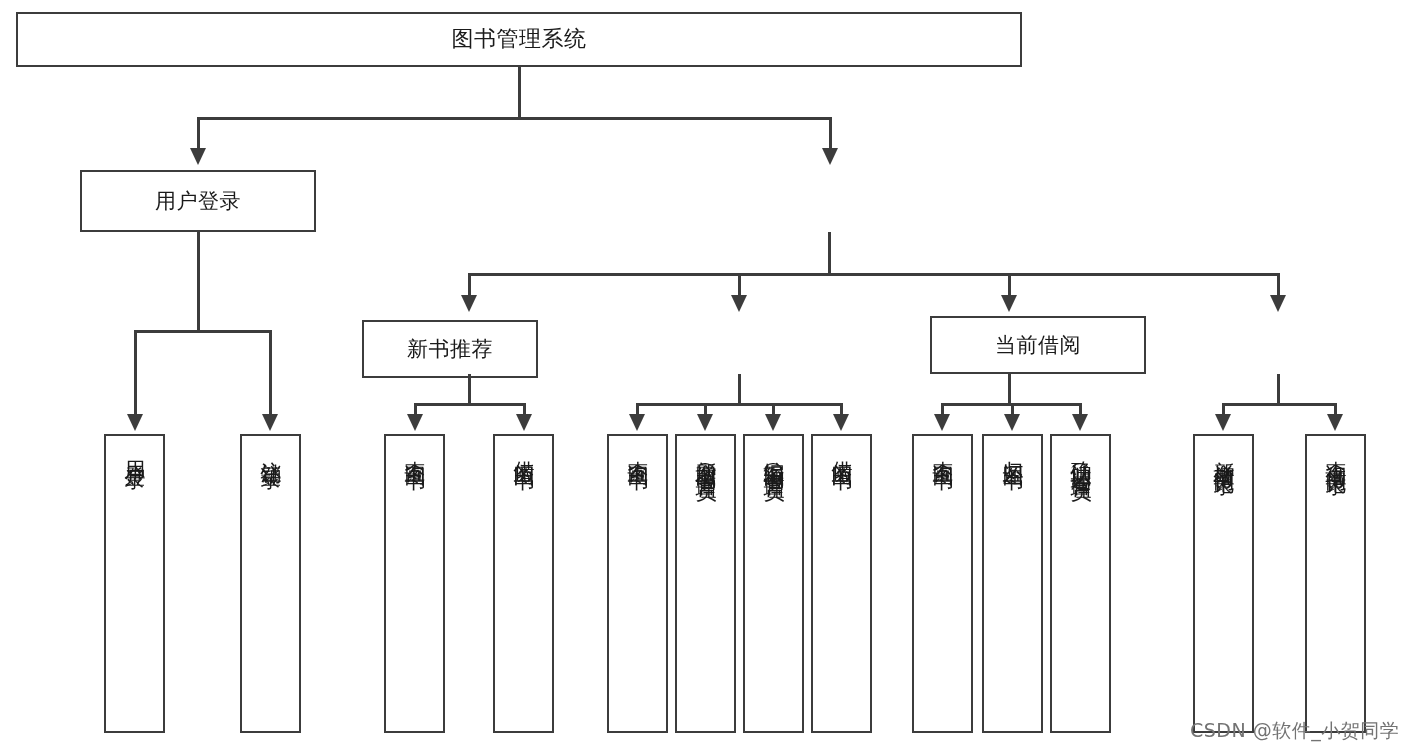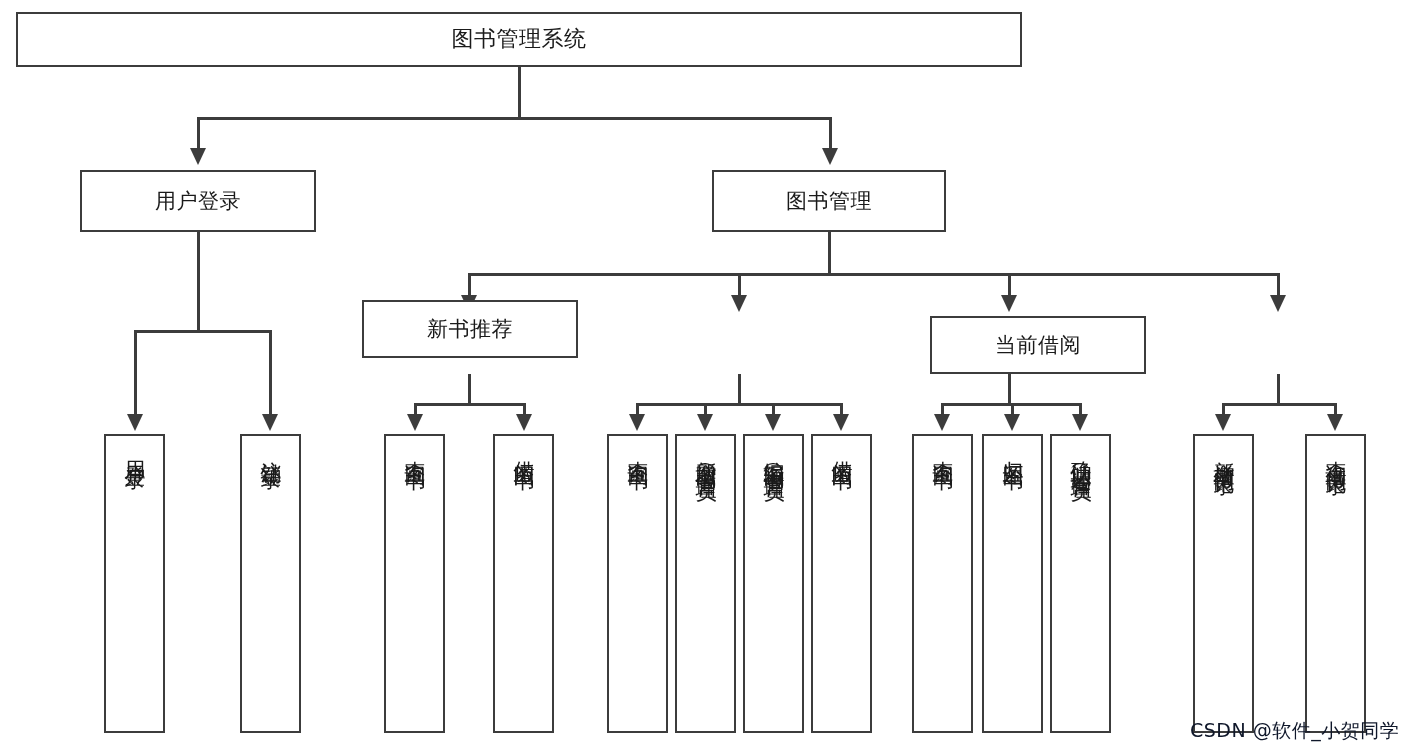--- a/index.html
+++ b/index.html
@@ -65,21 +65,21 @@
     width: 0;
     height: 0;
     border-left: 8px solid transparent;
     border-right: 8px solid transparent;
     border-top: 17px solid #3c3c3c;
   }
 
   
   #watermark {
     position: absolute;
-    color: #0f172a;
+    color: #737373;
     font-size: 19px;
     white-space: nowrap;
     letter-spacing: 0.5px;
     pointer-events: none;
   }
 </style>
 </head>
 <body>
 
 <div id="canvas">
@@ -95,43 +95,40 @@
   <div class="line vline" style="left:197px; top:117px; width:3px; height:35px;"></div>
   <div class="arrow" style="left:190px; top:148px;"></div>
 
   <div class="line vline" style="left:829px; top:117px; width:3px; height:35px;"></div>
   <div class="arrow" style="left:822px; top:148px;"></div>
 
   <div class="node horiz" style="left:80px; top:170px; width:236px; height:62px;">
     <span class="lbl">用户登录</span>
   </div>
 
-  <div class="node horiz" style="left:712px; top:170px; width:234px; height:62px;">
-    <span class="lbl">图书管理</span>
-  </div>
 
   <div class="line vline" style="left:197px; top:232px; width:3px; height:101px;"></div>
   <div class="line hline" style="left:134px; top:330px; width:138px; height:3px;"></div>
   <div class="line vline" style="left:134px; top:330px; width:3px; height:88px;"></div>
   <div class="arrow" style="left:127px; top:414px;"></div>
   <div class="line vline" style="left:269px; top:330px; width:3px; height:88px;"></div>
   <div class="arrow" style="left:262px; top:414px;"></div>
 
   <div class="line vline" style="left:828px; top:232px; width:3px; height:44px;"></div>
   <div class="line hline" style="left:468px; top:273px; width:812px; height:3px;"></div>
   <div class="line vline" style="left:468px; top:273px; width:3px; height:26px;"></div>
   <div class="arrow" style="left:461px; top:295px;"></div>
   <div class="line vline" style="left:738px; top:273px; width:3px; height:26px;"></div>
   <div class="arrow" style="left:731px; top:295px;"></div>
   <div class="line vline" style="left:1008px; top:273px; width:3px; height:26px;"></div>
   <div class="arrow" style="left:1001px; top:295px;"></div>
   <div class="line vline" style="left:1277px; top:273px; width:3px; height:26px;"></div>
   <div class="arrow" style="left:1270px; top:295px;"></div>
 
-  <div class="node horiz" style="left:362px; top:300px; width:216px; height:58px;">
+  <div class="node horiz" style="left:362px; top:320px; width:176px; height:58px;">
     <span class="lbl">新书推荐</span>
   </div>
   <div class="node horiz" style="left:902px; top:316px; width:216px; height:58px;margin-left:28px;">
     <span class="lbl">当前借阅</span>
   </div>
 
   <div class="line vline" style="left:468px; top:374px; width:3px; height:31px;"></div>
   <div class="line hline" style="left:414px; top:403px; width:112px; height:3px;"></div>
   <div class="line vline" style="left:414px; top:403px; width:3px; height:15px;"></div>
   <div class="arrow" style="left:407px; top:414px;"></div>

